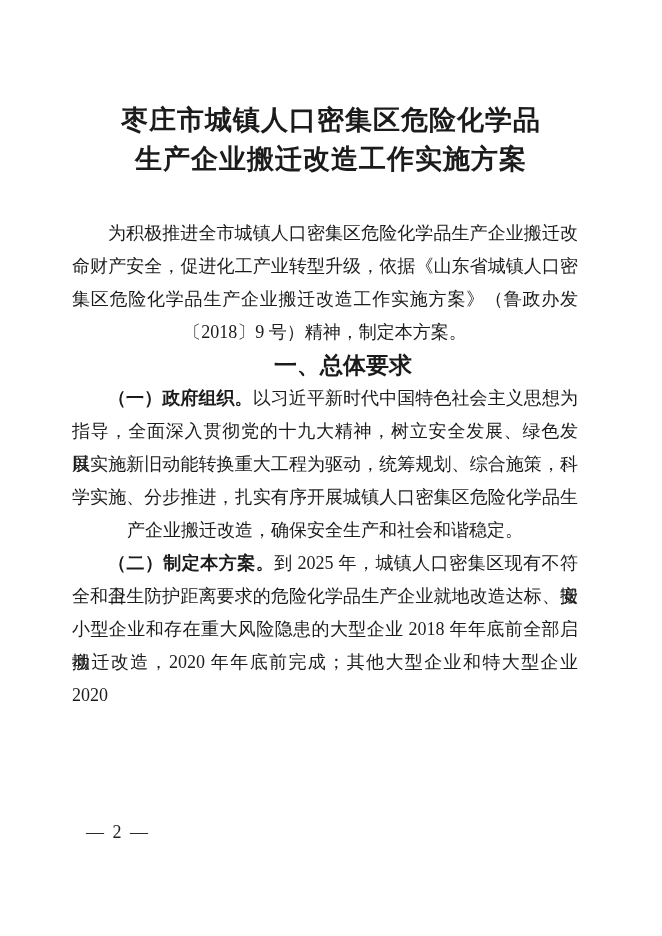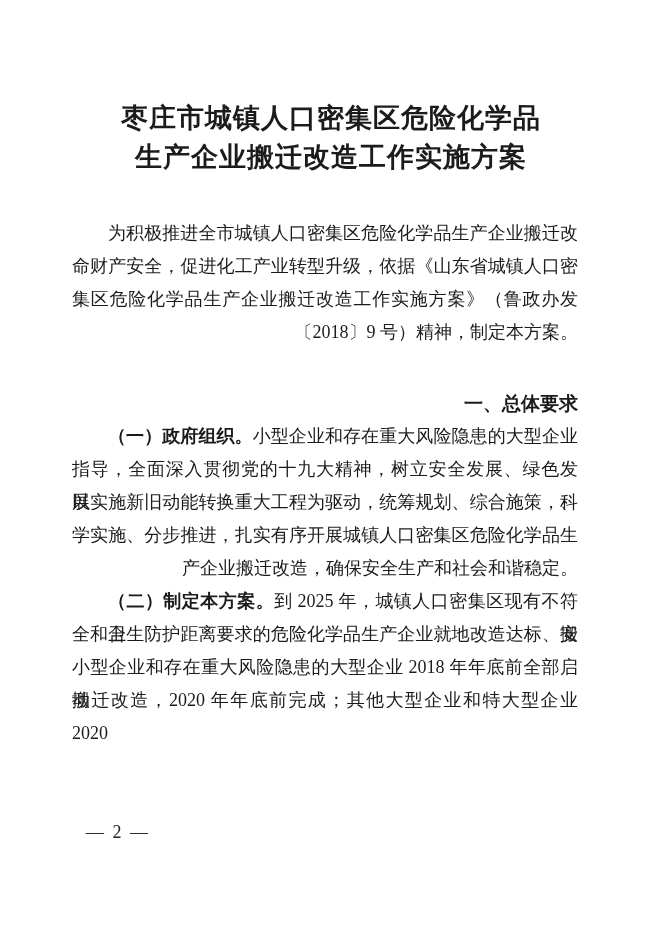--- a/index.html
+++ b/index.html
@@ -15,54 +15,52 @@
     color: #1b1b1b;
     overflow: hidden;
     font-family: "Liberation Serif", "DejaVu Serif", serif;
   }
   .title-block {
     position: absolute;
     top: 101px;
     left: 0;
     width: 662px;
     text-align: center;
-    font-family: Liberation Mono, monospace;
   }
   .title-line {
     font-size: 27px;
     font-weight: 700;
     line-height: 39px;
     letter-spacing: 1px;
   }
   .body-block {
     position: absolute;
     top: 217px;
     left: 72px;
     width: 506px;
     font-size: 18px;
   }
   .line {
     height: 33px;
     line-height: 33px;
     white-space: nowrap;
-    text-align: right;
+    text-align: center;
   }
   .line.full {
     white-space: normal;
     text-align: justify;
     text-align-last: justify;
   }
   .line.indent {
     padding-left: 36px;
   }
   .line.heading {
     font-family: "Liberation Sans", "DejaVu Sans", sans-serif;
     font-weight: 700;
-    font-size: 19px;
-    margin-top: 38px;
+    font-size: 23px;
   }
   .lead {
     font-weight: 700;
   }
   .page-number {
     position: absolute;
     left: 86px;
     top: 822px;
     font-size: 18px;
     letter-spacing: 2px;
@@ -96,21 +94,21 @@
 
       <div class="line">
         <span class="text">〔2018〕9 号）精神，制定本方案。</span>
       </div>
 
       <div class="line heading indent">
         <span class="text">一、总体要求</span>
       </div>
 
       <div class="line indent full">
-        <span class="lead">（一）政府组织。</span><span class="text">小型企业和存在重大风险隐患的大型企业</span>
+        <span class="lead">（一）政府组织。</span><span class="text">以习近平新时代中国特色社会主义思想为</span>
       </div>
 
       <div class="line full">
         <span class="text">指导，全面深入贯彻党的十九大精神，树立安全发展、绿色发展、</span>
       </div>
 
 
       <div class="line full">
         <span class="text">以实施新旧动能转换重大工程为驱动，统筹规划、综合施策，科</span>
       </div>

